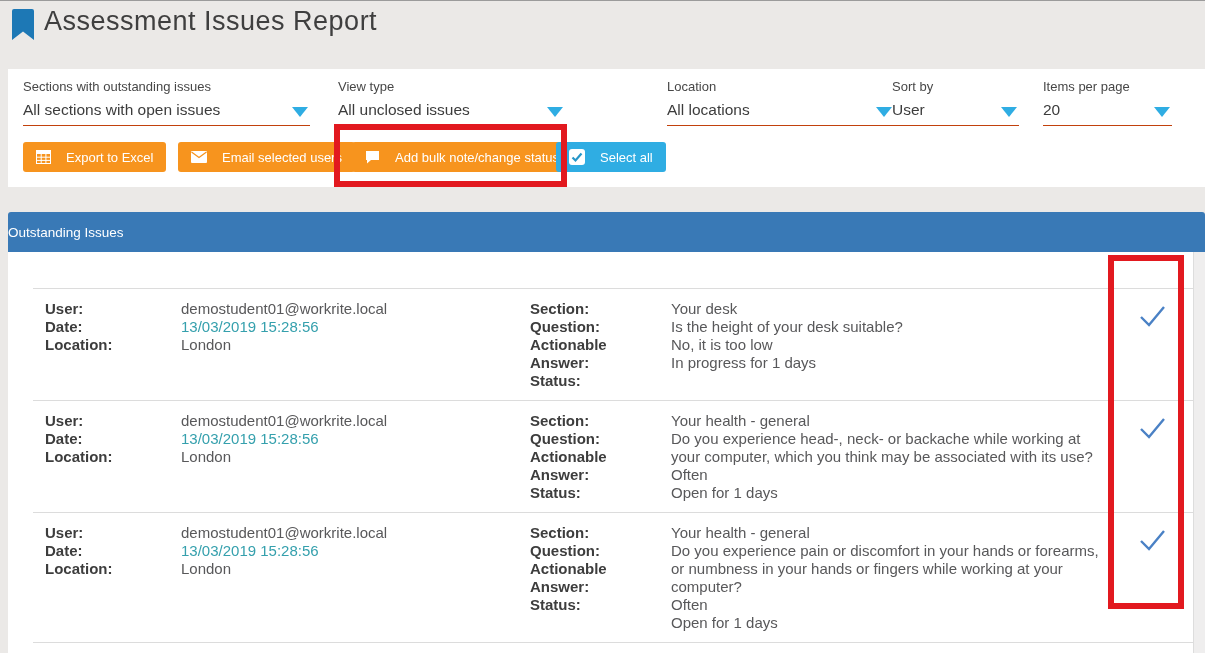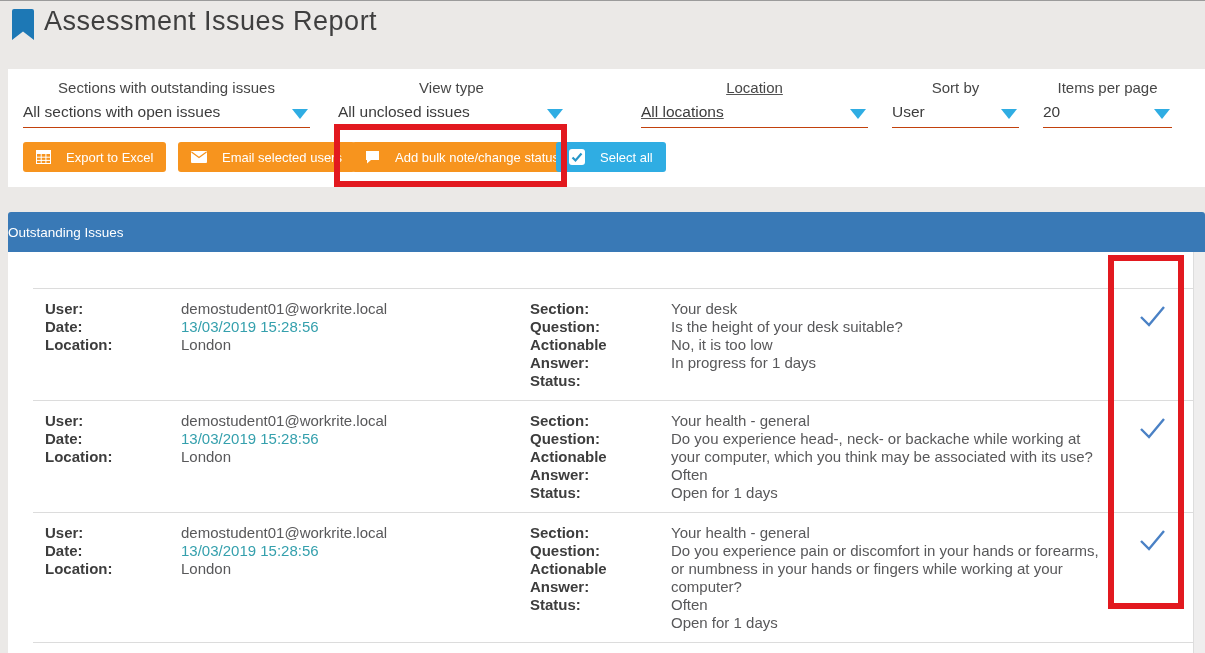--- a/index.html
+++ b/index.html
@@ -16,28 +16,28 @@
   .page-header { position:absolute; left:0; top:0; width:100%; height:66px; }
   .bookmark { position:absolute; left:10px; top:8px; width:26px; height:31px; }
   .page-title {
     position:absolute; left:44px; top:5px;
     font-size:27px; font-weight:300; color:#3f3f3f; letter-spacing:0.5px;
   }
 
   
   .filter-panel { position:absolute; left:8px; top:68px; right:0; height:118px; background:#fff; }
   .filter { position:absolute; top:10px; }
-  .filter-label { font-size:15px; color:#474747; margin-bottom:5px;text-align:center; }
+  .filter-label { font-size:13px; color:#474747; margin-bottom:5px; }
   .filter-value-row {
     position:relative; border-bottom:1px solid #c2410c;
     padding:2px 24px 6px 0; font-size:15.5px; color:#3c3c3c; cursor:pointer;
   }
   .f1 { left:15px;  width:287px; }
   .f2 { left:330px; width:227px; }
-  .f3 { left:633px; width:227px;text-decoration:underline; }
+  .f3 { left:659px; width:227px; }
   .f4 { left:884px; width:127px; }
   .f5 { left:1035px;width:129px; }
   .dd-arrow {
     position:absolute; right:2px; bottom:8px; width:0; height:0;
     border-left:8px solid transparent; border-right:8px solid transparent;
     border-top:10px solid #2fade3;
   }
 
   
   .btn {

